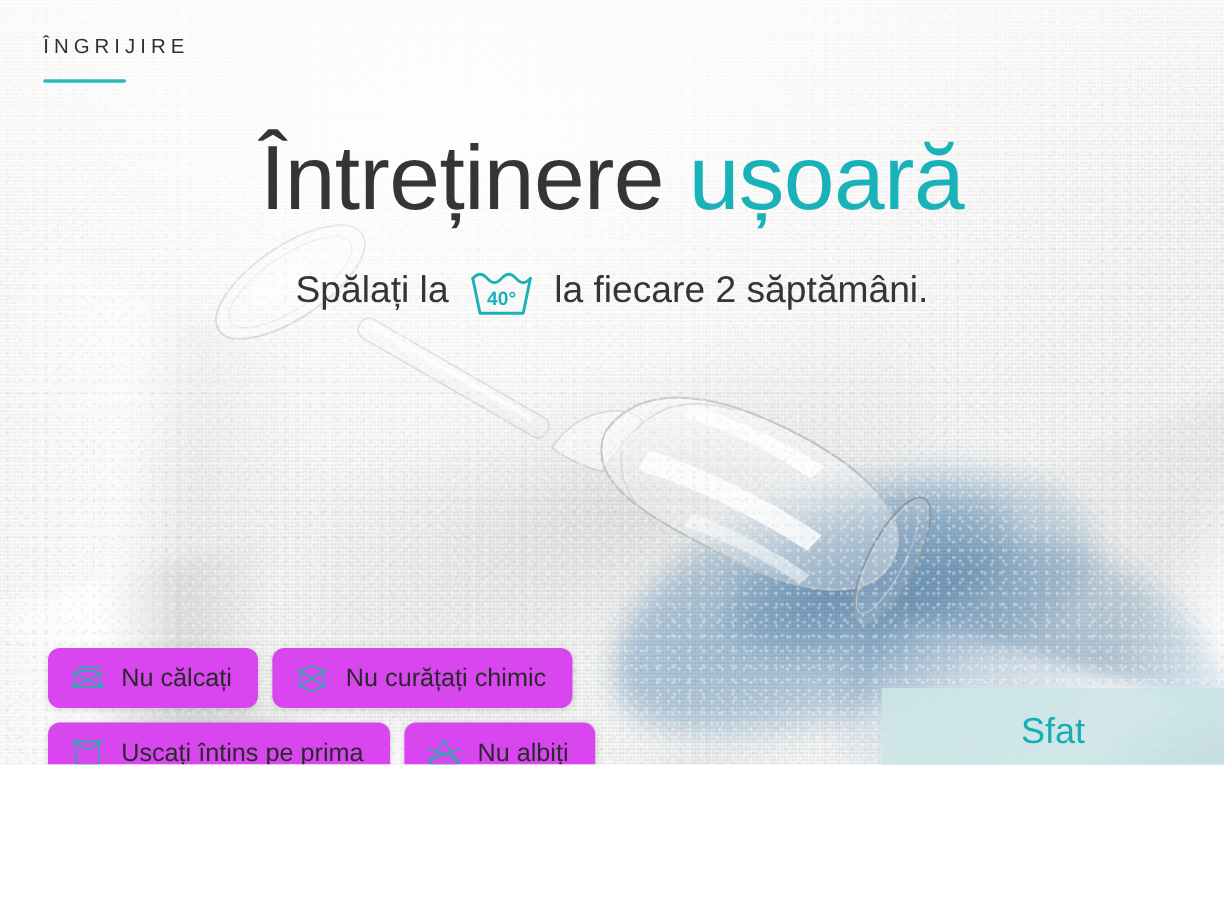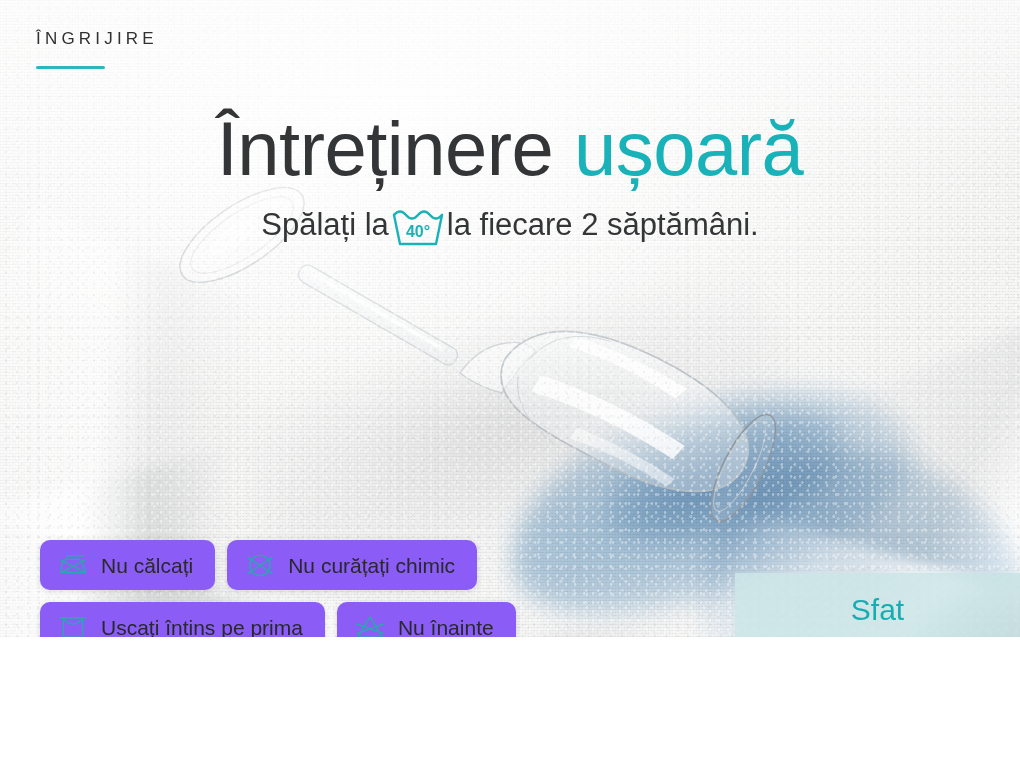--- a/index.html
+++ b/index.html
@@ -209,30 +209,30 @@
     font-size: 76px;
     font-weight: 400;
     line-height: 1.08;
     letter-spacing: -.5px;
     color: #333537;
     white-space: nowrap;
   }
   .hero-title .accent { color: #19b2b8; }
 
   .hero-sub {
-    margin-top: 14px;
+    margin-top: 31px;
     font-size: 31px;
     font-weight: 400;
     color: #333537;
     line-height: 1.15;
     white-space: nowrap;
     display: flex;
     align-items: center;
     justify-content: center;
-    gap: 1px;
+    gap: 16px;
   }
   .wash-badge {
     display: inline-flex;
     align-items: flex-end;
     justify-content: center;
     width: 56px;
     height: 42px;
     position: relative;
     top: 2px;
   }
@@ -248,21 +248,21 @@
   .chip-row {
     display: flex;
     align-items: center;
     gap: 12px;
     margin-bottom: 12px;
   }
   .chip {
     display: inline-flex;
     align-items: center;
     gap: 12px;
-    background: #8b5cf6;
+    background: #d946ef;
     border-radius: 10px;
     padding: 11px 22px 11px 17px;
     box-shadow: 0 2px 7px rgba(60,65,70,.13), 0 0 1px rgba(60,65,70,.10);
     height: 28px;
   }
   .chip-icon {
     flex: 0 0 auto;
     width: 32px;
     height: 28px;
     display: inline-flex;
@@ -455,21 +455,21 @@
         </div>
 
         <div class="chip">
           <span class="chip-icon">
             <svg viewBox="0 0 34 30" xmlns="http://www.w3.org/2000/svg" fill="none" stroke="#2aa8ae" stroke-width="1.6" stroke-linejoin="round" stroke-linecap="round">
               <path d="M17 3 L31 26 L3 26 Z"></path>
               <path d="M2 11 L32 22"></path>
               <path d="M2 22 L32 11"></path>
             </svg>
           </span>
-          <span class="chip-label">Nu înainte</span>
+          <span class="chip-label">Nu albiți</span>
         </div>
       </div>
 
 
     </div>
 
     <div class="tip">
       <div class="tip-title">Sfat</div>
     </div>
 

